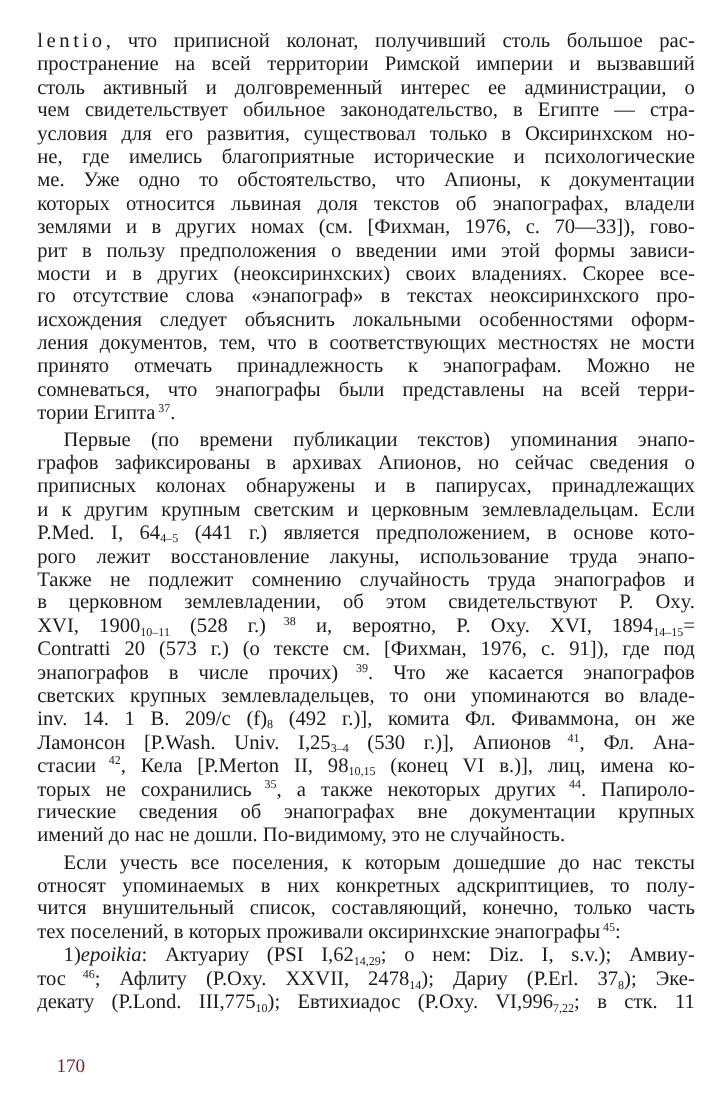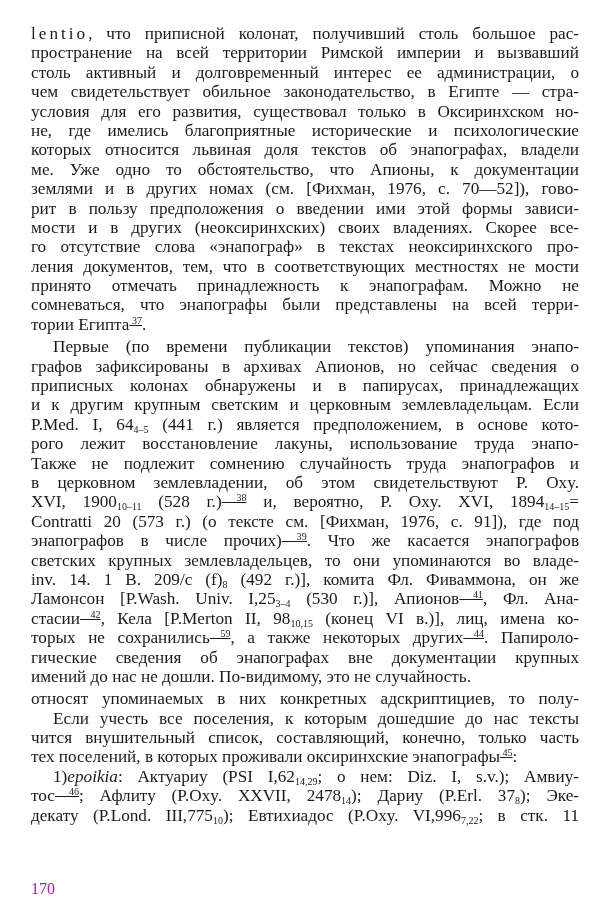--- a/index.html
+++ b/index.html
@@ -7,47 +7,48 @@
   .page {
     position: absolute; left: 31px; top: 24px; width: 548px;
     font-family: "Liberation Serif", "DejaVu Serif", serif;
     font-size: 17.2px; line-height: 19.4px; color: #1a1a1a;
   }
   .line { display: block; white-space: nowrap; text-align: justify; text-align-last: justify; height: 19.4px; }
   .line.last { text-align-last: left; }
   .indent { padding-left: 22px; }
   .para-gap { margin-top: 3px; }
   sub { font-size: 10px; vertical-align: -3px; line-height: 0; }
-  sup { font-size: 10px; vertical-align: 6px; line-height: 0; text-decoration: underline; }
+  sup { font-size: 10px; vertical-align: 6px; line-height: 0; }
   i { font-style: italic; }
   .spaced { letter-spacing: 3px; }
   .pagenum {
-    position: absolute; left: 31px; top: 880px;
+    position: absolute; left: 47px; top: 880px;
     font-family: "Liberation Serif", "DejaVu Serif", serif;
-    font-size: 16px; color: #a21caf;
+    font-size: 16px; color: #7f1d1d;
   }
 </style>
 </head>
 <body>
 
 <div class="page">
 
   <div>
     <span class="line"><span class="spaced">lentio</span>, что приписной колонат, получивший столь большое рас-</span>
     <span class="line">пространение на всей территории Римской империи и вызвавший</span>
     <span class="line">столь активный и долговременный интерес ее администрации, о</span>
     <span class="line">чем свидетельствует обильное законодательство, в Египте — стра-</span>
     <span class="line">условия для его развития, существовал только в Оксиринхском но-</span>
     <span class="line">не, где имелись благоприятные исторические и психологические</span>
+    <span class="line">ме. Уже одно то обстоятельство, что Апионы, к документации</span>
     <span class="line">которых относится львиная доля текстов об энапографах, владели</span>
-    <span class="line">ме. Уже одно то обстоятельство, что Апионы, к документации</span>
-    <span class="line">землями и в других номах (см. [Фихман, 1976, с. 70—52]), гово-</span>
+    <span class="line">землями и в других номах (см. [Фихман, 1976, с. 70—33]), гово-</span>
     <span class="line">рит в пользу предположения о введении ими этой формы зависи-</span>
     <span class="line">мости и в других (неоксиринхских) своих владениях. Скорее все-</span>
     <span class="line">го отсутствие слова «энапограф» в текстах неоксиринхского про-</span>
+    <span class="line">исхождения следует объяснить локальными особенностями оформ-</span>
     <span class="line">ления документов, тем, что в соответствующих местностях не мости</span>
     <span class="line">принято отмечать принадлежность к энапографам. Можно не</span>
     <span class="line">сомневаться, что энапографы были представлены на всей терри-</span>
     <span class="line last">тории Египта<sup> 37</sup>.</span>
   </div>
 
   <div class="para-gap">
     <span class="line indent">Первые (по времени публикации текстов) упоминания энапо-</span>
     <span class="line">графов зафиксированы в архивах Апионов, но сейчас сведения о</span>
     <span class="line">приписных колонах обнаружены и в папирусах, принадлежащих</span>
@@ -56,28 +57,28 @@
     <span class="line">рого лежит восстановление лакуны, использование труда энапо-</span>
     <span class="line">Также не подлежит сомнению случайность труда энапографов и</span>
     <span class="line">в церковном землевладении, об этом свидетельствуют P. Oxy.</span>
     <span class="line">XVI, 1900<sub>10–11</sub> (528 г.)<sup> 38</sup> и, вероятно, P. Oxy. XVI, 1894<sub>14–15</sub>=</span>
     <span class="line">Contratti 20 (573 г.) (о тексте см. [Фихман, 1976, с. 91]), где под</span>
     <span class="line">энапографов в числе прочих)<sup> 39</sup>. Что же касается энапографов</span>
     <span class="line">светских крупных землевладельцев, то они упоминаются во владе-</span>
     <span class="line">inv. 14. 1 B. 209/c (f)<sub>8</sub> (492 г.)], комита Фл. Фиваммона, он же</span>
     <span class="line">Ламонсон [P.Wash. Univ. I,25<sub>3–4</sub> (530 г.)], Апионов<sup> 41</sup>, Фл. Ана-</span>
     <span class="line">стасии<sup> 42</sup>, Кела [P.Merton II, 98<sub>10,15</sub> (конец VI в.)], лиц, имена ко-</span>
-    <span class="line">торых не сохранились<sup> 59</sup>, а также некоторых других<sup> 44</sup>. Папироло-</span>
+    <span class="line">торых не сохранились<sup> 35</sup>, а также некоторых других<sup> 44</sup>. Папироло-</span>
     <span class="line">гические сведения об энапографах вне документации крупных</span>
     <span class="line last">имений до нас не дошли. По-видимому, это не случайность.</span>
   </div>
 
   <div class="para-gap">
+    <span class="line indent">Если учесть все поселения, к которым дошедшие до нас тексты</span>
     <span class="line">относят упоминаемых в них конкретных адскриптициев, то полу-</span>
-    <span class="line indent">Если учесть все поселения, к которым дошедшие до нас тексты</span>
     <span class="line">чится внушительный список, составляющий, конечно, только часть</span>
     <span class="line last">тех поселений, в которых проживали оксиринхские энапографы<sup> 45</sup>:</span>
   </div>
 
   <div>
     <span class="line indent">1)<i>epoikia</i>: Актуариу (PSI I,62<sub>14,29</sub>; о нем: Diz. I, s.v.); Амвиу-</span>
     <span class="line">тос<sup> 46</sup>; Афлиту (P.Oxy. XXVII, 2478<sub>14</sub>); Дариу (P.Erl. 37<sub>8</sub>); Эке-</span>
     <span class="line">декату (P.Lond. III,775<sub>10</sub>); Евтихиадос (P.Oxy. VI,996<sub>7,22</sub>; в стк. 11</span>
 
   </div>

